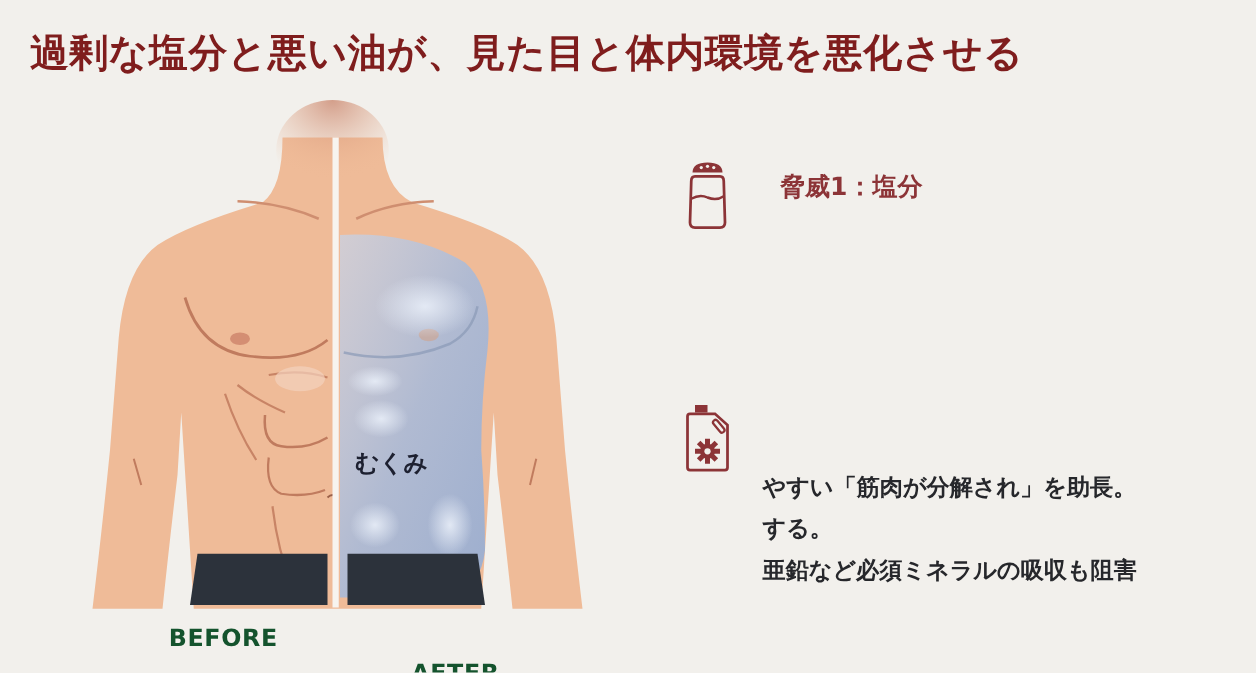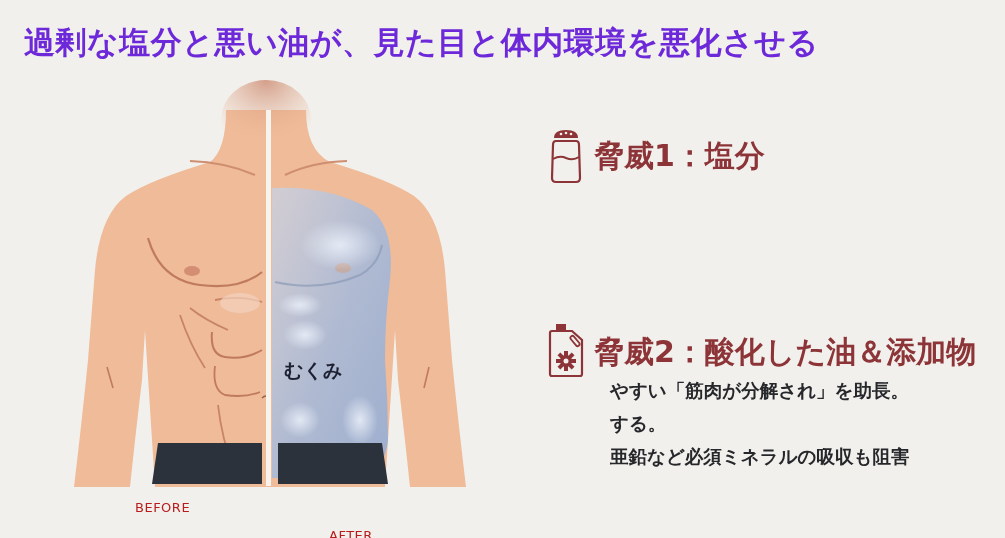--- a/index.html
+++ b/index.html
@@ -6,38 +6,38 @@
   body {
     width: 1005px; height: 538px; overflow: hidden;
     background: #f2f0ec;
     font-family: "DejaVu Sans", "Liberation Sans", sans-serif;
     color: #2a2a2c;
     position: relative;
   }
   .title {
     position: absolute; left: 24px; top: 22px; width: 960px;
     font-size: 31px; font-weight: bold; letter-spacing: 0.5px;
-    color: #6d28d9; white-space: nowrap;
+    color: #7f1d1d; white-space: nowrap;
   }
   .figure { position: absolute; left: 0; top: 0; width: 540px; height: 538px; }
   .figure svg { position: absolute; left: 0; top: 0; }
   .label-before, .label-after {
-    position: absolute; top: 500px; font-size: 13px; font-weight: normal;
-    color: #b91c1c; letter-spacing: 0.5px;
+    position: absolute; top: 500px; font-size: 19px; font-weight: bold;
+    color: #14532d; letter-spacing: 0.5px;
   }
   .label-before { left: 135px; }
   .label-after { left: 329px; margin-top: 28px; }
   .mukumi {
     position: absolute; left: 284px; top: 358px; font-size: 19px; font-weight: bold;
     color: #1d2030;
   }
   .threat { position: absolute; left: 540px; width: 440px; }
   .threat-icon { position: absolute; left: 6px; top: 0; }
   .threat-title {
-    position: absolute; left: 54px; top: 10px; font-size: 30px; font-weight: bold;
+    position: absolute; left: 84px; top: 10px; font-size: 20px; font-weight: bold;
     color: #8c3437; white-space: nowrap;
   }
   .threat-body {
     position: absolute; left: 70px; top: 52px; width: 370px;
     font-size: 18.5px; line-height: 33px; color: #26272b; font-weight: bold;
   }
   .threat-body span { display: block; white-space: nowrap; }
   #threat-1 { top: 126px; height: 150px; }
   #threat-2 { top: 322px; height: 190px; }
 </style>
@@ -132,19 +132,18 @@
       <g transform="translate(20 39)" fill="#8c3437">
         <circle r="6"></circle>
         <rect x="-2" y="-10" width="4" height="20"></rect>
         <rect x="-10" y="-2" width="20" height="4"></rect>
         <rect x="-2" y="-10" width="4" height="20" transform="rotate(45)"></rect>
         <rect x="-2" y="-10" width="4" height="20" transform="rotate(-45)"></rect>
         <circle r="2.5" fill="#f2f0ec"></circle>
       </g>
     </svg>
   </div>
-  <div class="threat-title">脅威2：酸化した油＆添加物</div>
   <div class="threat-body">
     <span>やすい「筋肉が分解され」を助長。</span>
     <span>する。</span>
     <span>亜鉛など必須ミネラルの吸収も阻害</span>
   </div>
 </div>
 
 </body></html>

